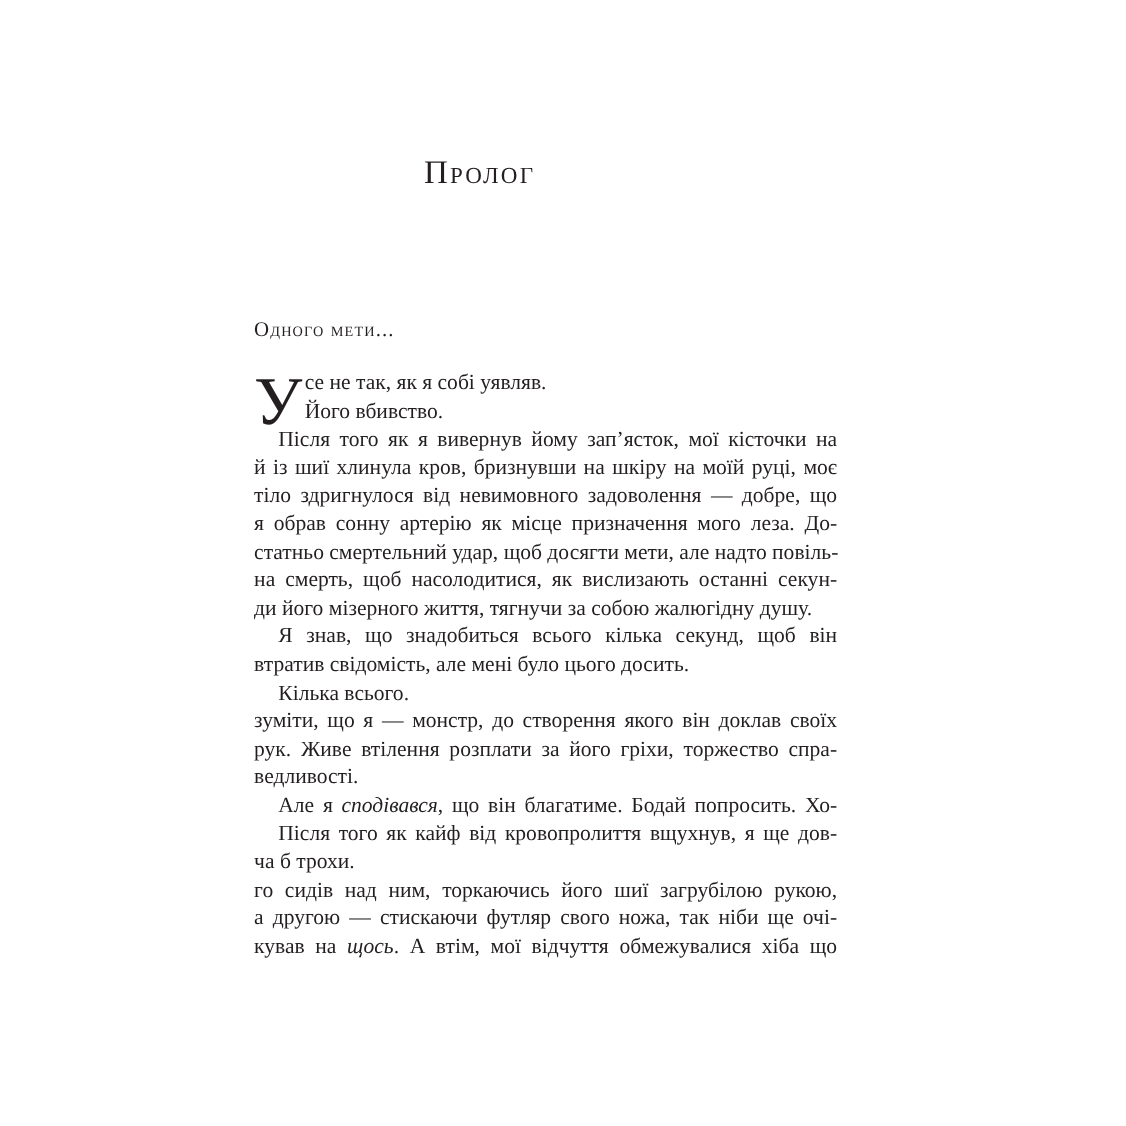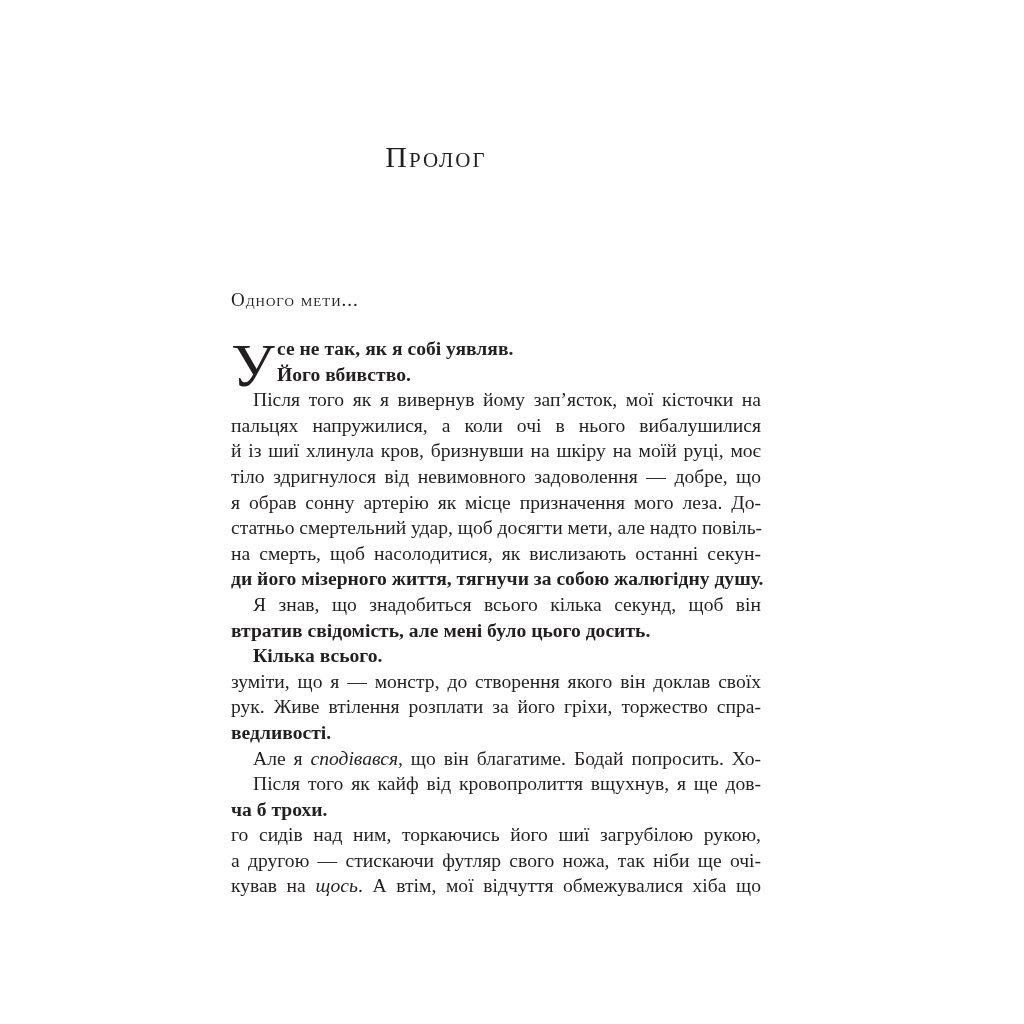--- a/index.html
+++ b/index.html
@@ -55,21 +55,20 @@
     }
     .line {
       display: block;
       white-space: nowrap;
       text-align: justify;
       text-align-last: justify;
       height: 25.6px;
     }
     .line.last {
       text-align-last: left;
-      font-weight: bold;
     }
     .line.indent {
       padding-left: 22px;
     }
     .line.drop {
       padding-left: 46px;
     }
     .dropcap {
       position: absolute;
       left: 0;
@@ -91,21 +90,20 @@
   <div class="chapter-title">Пролог</div>
 
   <div class="section-heading">Одного мети...</div>
 
   <div class="body-text">
     <span class="dropcap">У</span>
 
     <span class="line drop last">се не так, як я собі уявляв.</span>
     <span class="line drop last">Його вбивство.</span>
     <span class="line indent">Після того як я вивернув йому зап’ясток, мої кісточки на</span>
-    <span class="line">пальцях напружилися, а коли очі в нього вибалушилися</span>
     <span class="line">й із шиї хлинула кров, бризнувши на шкіру на моїй руці, моє</span>
     <span class="line">тіло здригнулося від невимовного задоволення — добре, що</span>
     <span class="line">я обрав сонну артерію як місце призначення мого леза. До-</span>
     <span class="line">статньо смертельний удар, щоб досягти мети, але надто повіль-</span>
     <span class="line">на смерть, щоб насолодитися, як вислизають останні секун-</span>
     <span class="line last">ди його мізерного життя, тягнучи за собою жалюгідну душу.</span>
     <span class="line indent">Я знав, що знадобиться всього кілька секунд, щоб він</span>
     <span class="line last">втратив свідомість, але мені було цього досить.</span>
     <span class="line indent last">Кілька всього.</span>
     <span class="line">зуміти, що я — монстр, до створення якого він доклав своїх</span>

